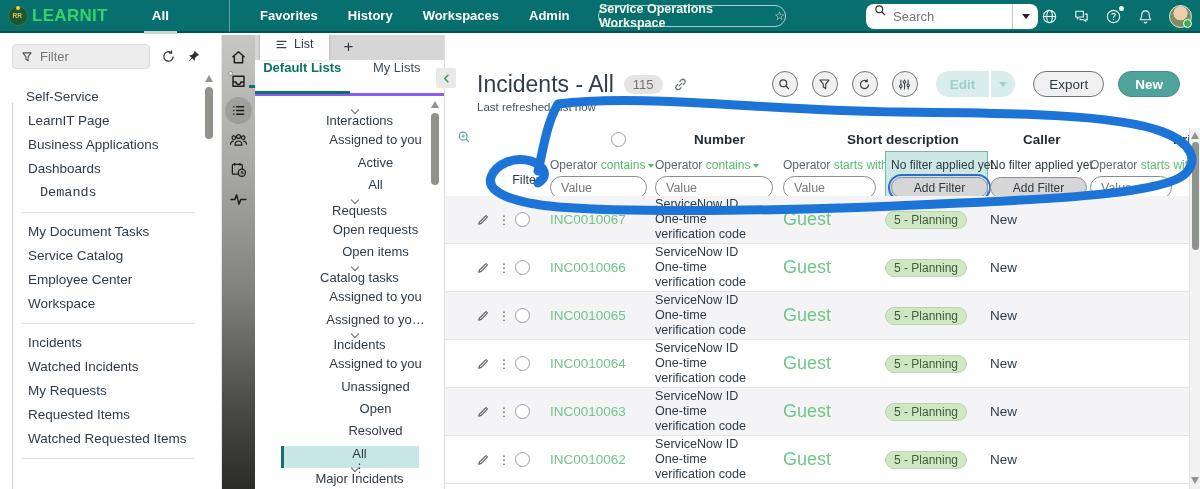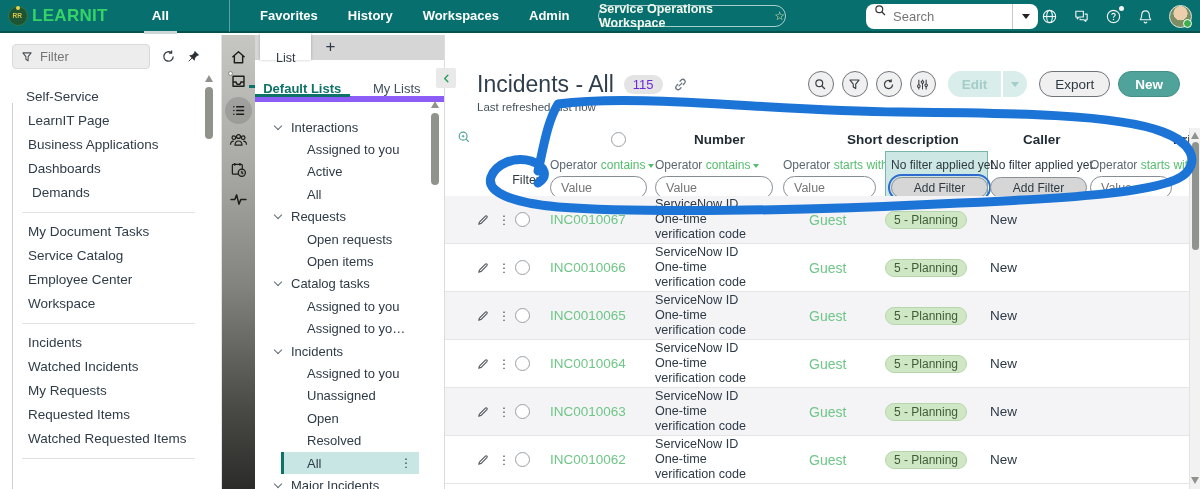--- a/index.html
+++ b/index.html
@@ -47,21 +47,21 @@
             border-right:1px solid #e2e2e2; }
   .filter-bar { display:flex; align-items:center; gap:11px; padding:9px 10px 6px 12px; }
   .filter-input { width:138px; height:25px; background:#ededed; border:1px solid #dadada; border-radius:4px;
             display:flex; align-items:center; gap:7px; padding:0 8px; }
   .filter-input input { border:none; outline:none; background:transparent; font-size:13px; color:#333; width:90px;
             font-family:"Liberation Sans", sans-serif; }
   .nav-list { position:relative; padding-top:10px; }
   .nav-guide { position:absolute; left:12px; top:28px; bottom:-300px; width:1px; background:#cfcfcf; }
   .nav-item { height:24px; line-height:24px; font-size:13.5px; color:#2f3c47; padding-left:28px; white-space:nowrap; }
   .nav-item.root { padding-left:26px; }
-  .nav-item.lvl2 { padding-left:32px; }
+  .nav-item.lvl2 { padding-left:40px;font-family:Liberation Mono, monospace; }
   .nav-div { height:1px; background:#e2e2e2; margin:7px 26px 7px 22px; position:relative; z-index:1; }
   .sb-scroll { position:absolute; right:7px; top:40px; width:9px; }
   .sb-up { width:0; height:0; border-left:4.5px solid transparent; border-right:4.5px solid transparent;
            border-bottom:7px solid #8f938c; margin-bottom:5px; }
   .sb-down { width:0; height:0; border-left:4.5px solid transparent; border-right:4.5px solid transparent;
            border-top:7px solid #8f938c; }
   .sb-thumb { width:8px; border-radius:4px; background:#8f938c; }
 
   
   .icon-rail { position:absolute; top:35px; left:222px; width:33px; bottom:0;
@@ -71,46 +71,46 @@
   .rail-active { width:27px; height:27px; border-radius:50%; background:rgba(40,40,38,0.16);
       display:flex; align-items:center; justify-content:center; margin:4px auto 3px; }
   .rail-gap { height:6px; }
   .tray-dot { position:absolute; top:2px; left:6px; width:5px; height:5px; border-radius:50%; background:#f4f4f2; border:1px solid #8a8a86; }
   .rail-tick { position:absolute; right:0; top:50px; width:6px; height:3px; background:#0d7268; }
 
   
   .lists-panel { position:absolute; top:35px; left:255px; width:190px; bottom:0; background:#fff; border-right:1px solid #dcdcdc; }
   .tabstrip { height:25px; background:#d6d6d6; display:flex; align-items:flex-end; padding-left:5px; }
   .tab-active { background:#fff; height:22px; border-radius:5px 5px 0 0; display:flex; align-items:center; gap:7px;
-      padding:16px 16px; font-size:12.5px; color:#2e3a46; box-shadow:0 0 3px rgba(0,0,0,0.25);flex-direction:column; }
+      padding:16px 16px; font-size:12.5px; color:#2e3a46; box-shadow:0 0 3px rgba(0,0,0,0.25); }
   .tab-plus { margin-left:14px; font-size:17px; color:#2e3a46; align-self:center; line-height:1; padding-bottom:2px; }
-  .list-tabs { display:flex; height:42px; align-items:flex-end; border-bottom:6px solid #8b5cf6; position:relative; }
+  .list-tabs { display:flex; height:36px; align-items:flex-start; border-bottom:3px solid #8b5cf6; position:relative; }
   .lt { flex:1; text-align:center; font-size:13px; color:#3f4f5c; }
   .lt.active { color:#0d7268; font-weight:700; }
   .lt-underline { position:absolute; left:0; bottom:-1px; width:95px; height:3px; background:#0d7268; }
   .collapse-btn { position:absolute; left:436px; top:68px; width:20px; height:20px; background:#e9e9e9;
       border-radius:2px; display:flex; align-items:center; justify-content:center; z-index:12; }
   .tree { padding-top:14px; font-size:13px; color:#2e3a46; }
-  .titem { height:22.4px; display:flex; align-items:center; white-space:nowrap; }
+  .titem { height:22.4px; display:flex; align-items:center; white-space:nowrap;flex-direction:column; }
   .titem.parent { padding-left:20px; }
   .chev { width:6px; height:6px; border-left:1.5px solid #5f6b74; border-bottom:1.5px solid #5f6b74;
       transform:rotate(-45deg); margin-right:10px; margin-top:-3px; }
   .titem.child { padding-left:52px; }
   .titem.selected { background:#c8e6e3; border-left:3px solid #0d7268; margin-left:26px; width:138px;
       padding-left:23px; padding-right:7px; justify-content:space-between; }
   .kebab { color:#2e3a46; font-size:12px; letter-spacing:0; }
   .tree-scroll { position:absolute; right:4px; top:66px; width:9px; }
 
   
   .content { position:absolute; top:35px; left:445px; right:0; bottom:0; background:#fff; overflow:hidden; }
   .page-title-row { position:absolute; left:32px; top:36px; display:flex; align-items:center; gap:10px; }
   .page-title { font-size:23px; color:#2f3e4d; }
-  .count-badge { background:#e4e4e4; color:#6d28d9; font-size:13px; padding:2px 9px; border-radius:10px; }
+  .count-badge { background:#e4e4e4; color:#737373; font-size:13px; padding:2px 9px; border-radius:10px; }
   .refreshed { position:absolute; left:32px; top:66px; font-size:11.5px; color:#46525c; }
-  .actions { position:absolute; right:20px; top:36px; display:flex; align-items:center; gap:8px; }
+  .actions { position:absolute; right:20px; top:36px; display:flex; align-items:center; gap:14px; }
   .circ-btn { width:26px; height:26px; border-radius:50%; background:#f0f0f0; border:1.5px solid #6f747a;
       display:flex; align-items:center; justify-content:center; }
   .edit-split { display:flex; gap:2px; margin-left:4px; }
   .edit-main { height:26px; background:#d9edeb; color:#a3cdc9; font-size:13.5px; font-weight:600;
       border-radius:13px 0 0 13px; display:flex; align-items:center; padding:0 14px; }
   .edit-arrow { height:26px; width:24px; background:#d9edeb; border-radius:0 13px 13px 0;
       display:flex; align-items:center; justify-content:center; }
   .edit-arrow::after { content:""; border-left:4px solid transparent; border-right:4px solid transparent;
       border-top:5px solid #a3cdc9; }
   .export-btn { height:26px; background:#f0f0f0; border:1.5px solid #6f747a; border-radius:13px; color:#2e3a42;
@@ -140,21 +140,21 @@
       color:#2e3a42; font-size:12px; display:flex; align-items:center; justify-content:center;
       font-family:"Liberation Sans", sans-serif; }
   .addfilter.focus { outline:2px solid #2e6bd0; outline-offset:1px; }
   .tbody { position:absolute; left:0; right:11px; top:161px; }
   .trow { height:48px; border-bottom:1px solid #e5e5e7; }
   .trow.alt { background:#f4f4f6; }
   .pencil { justify-self:end; padding-right:4px; display:flex; }
   .row-kebab { color:#4a4f54; font-size:12px; justify-self:center; }
   .num-link { color:#6fc687; font-size:13.5px; }
   .desc { font-size:12.6px; line-height:1.17; color:#2e3a46; white-space:pre-line; }
-  .caller { color:#6fc687; font-size:14px;margin-left:26px; }
+  .caller { color:#6fc687; font-size:18px; }
   .prio-badge { display:inline-block; background:#cfe7c5; border:1px solid #b8d6ad; color:#3f5c38;
       font-size:12px; padding:1px 8px; border-radius:9px; white-space:nowrap; }
   .state-txt { font-size:13.5px; color:#2e3a46; }
   .main-scroll { position:absolute; right:0; top:93px; bottom:0; width:11px; background:#f2f2f2; border-left:1px solid #e3e3e3; }
   .ms-up { margin:4px auto 3px; }
   .ms-thumb { width:7px; margin:0 auto; height:108px; border-radius:4px; background:#90948f; }
   .ms-down { position:absolute; bottom:5px; left:1px; }
 
   .annotation-layer { position:absolute; top:0; left:0; width:1200px; height:489px; z-index:50; pointer-events:none; }
 </style>

